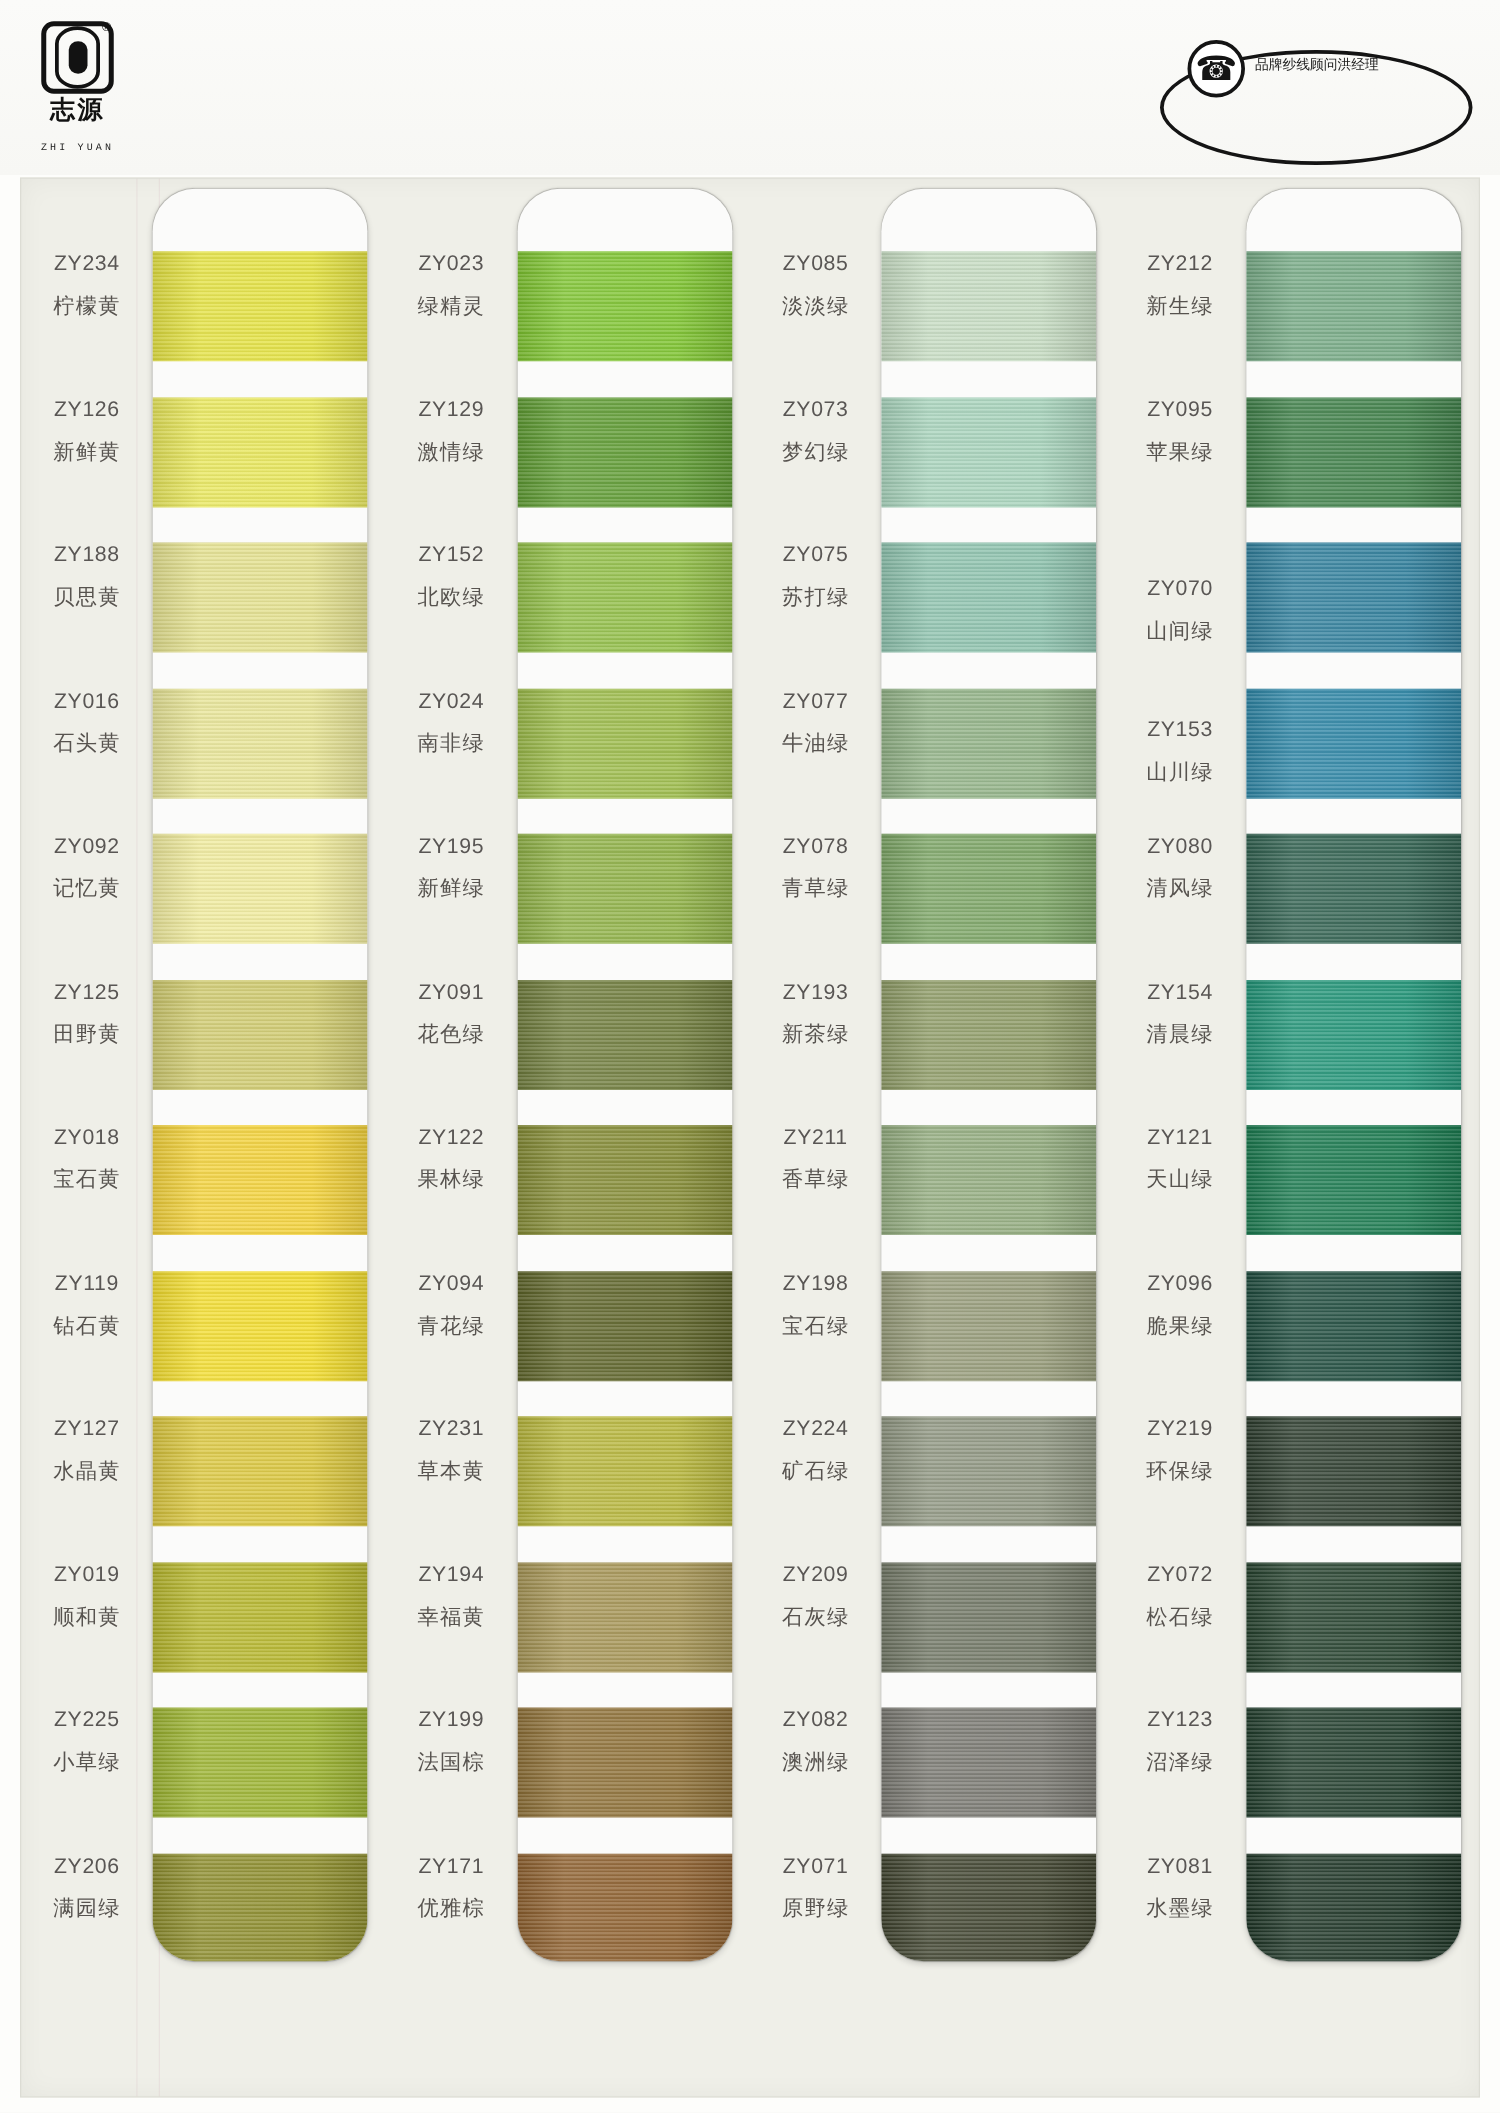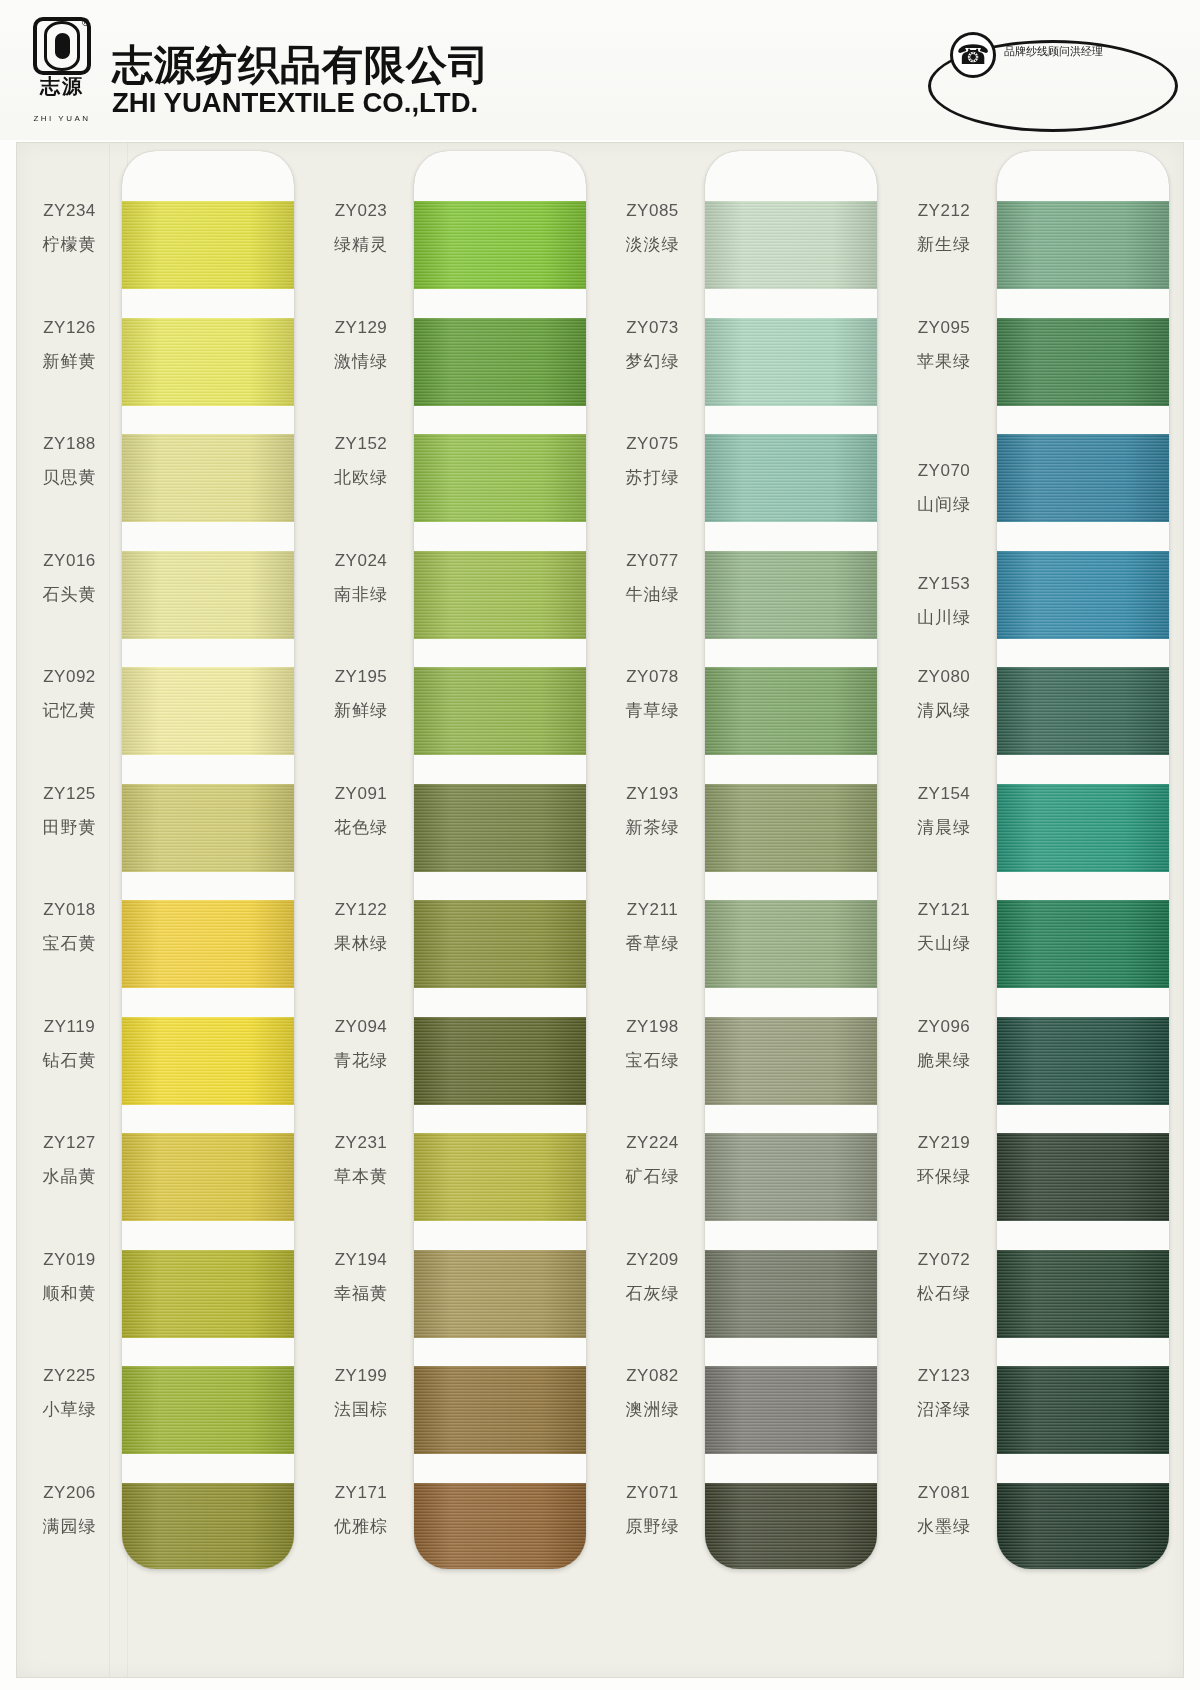--- a/index.html
+++ b/index.html
@@ -70,33 +70,33 @@
   }
   .reg-mark {
     position: absolute;
     top: -4px;
     right: -2px;
     font-size: 10px;
     color: #121212;
   }
   .logo-cn {
     margin-top: 3px;
-    font-family: Liberation Mono, monospace;
+    font-family: Liberation Serif, serif;
     font-size: 20px;
     font-weight: bold;
     letter-spacing: 2px;
     color: #121212;
     line-height: 1;
   }
   .logo-en {
     font-size: 8px;
     letter-spacing: 2.5px;
     color: #222;
     margin-top: 16px;
-    font-family: Liberation Sans, sans-serif;
+    font-family: Liberation Mono, monospace;
   }
 
   .company-names { line-height: 1; padding-bottom: 6px; }
   .company-cn {
     font-size: 41px;
     font-weight: bold;
     color: #111;
     letter-spacing: 1px;
     font-family: "DejaVu Sans", sans-serif;
   }
@@ -293,24 +293,20 @@
 <div class="header">
 
   <div class="brand-block">
     <div class="logo-wrap">
       <div class="logo-mark">
         <span class="reg-mark">®</span>
       </div>
       <div class="logo-cn">志源</div>
       <div class="logo-en">ZHI YUAN</div>
     </div>
-    <div class="company-names">
-      <div class="company-cn">志源纺织品有限公司</div>
-      <div class="company-en">ZHI YUANTEXTILE CO.,LTD.</div>
-    </div>
   </div>
 
 
   <div class="contact-block">
     <div class="contact-oval"></div>
     <div class="phone-badge">☎</div>
     <div class="contact-tagline">品牌纱线顾问洪经理</div>
   </div>
 
 </div>

